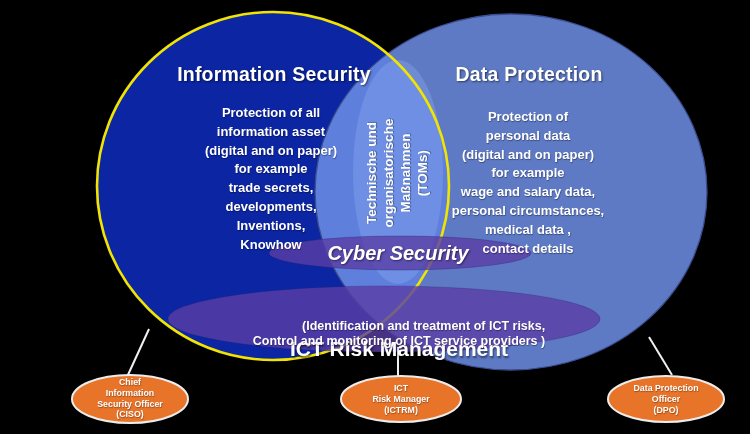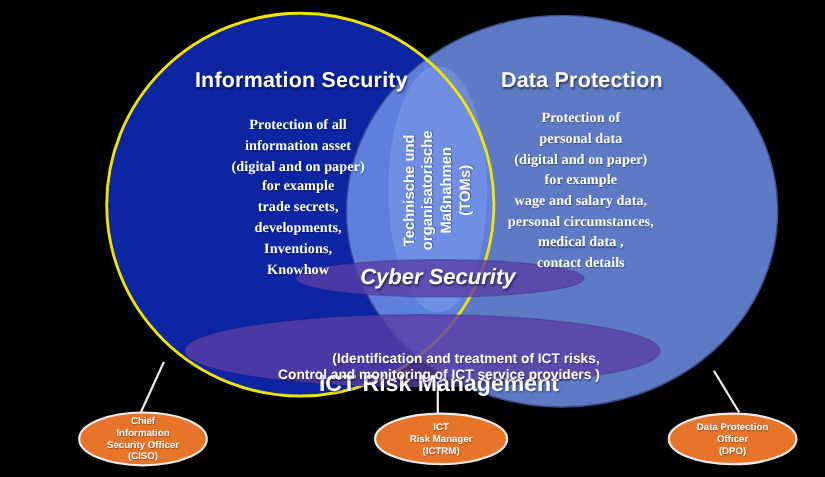--- a/index.html
+++ b/index.html
@@ -26,21 +26,20 @@
     letter-spacing:.2px;
     transform:translate(-50%,-50%);
     text-shadow:1px 1.5px 2px rgba(0,0,0,.55);
     white-space:nowrap;
   }
   .circle-body{
     font-size:13px;
     line-height:18.8px;
     transform:translateX(-50%);
     text-shadow:.5px 1px 1px rgba(0,0,0,.4);
-    font-family:Liberation Serif, serif;
   }
   .toms-label{
     font-size:13.5px;
     line-height:17px;
     transform:translate(-50%,-50%) rotate(-90deg);
     text-shadow:.5px 1px 1px rgba(0,0,0,.4);
     width:max-content;
   }
   .cyber-title{
     font-size:20px;
@@ -104,21 +103,21 @@
 information asset
 (digital and on paper)
 for example
 trade secrets,
 developments,
 Inventions,
 Knowhow</div>
 
   <div class="txt circle-title" style="left:527px;top:72px;">Data Protection</div>
 
-  <div class="txt circle-body" style="left:526px;top:96px;">Protection of
+  <div class="txt circle-body" style="left:526px;top:106px;">Protection of
 personal data
 (digital and on paper)
 for example
 wage and salary data,
 personal circumstances,
 medical data ,
 contact details</div>
 
   <div class="txt toms-label" style="left:395px;top:171px;">Technische und
 organisatorische

